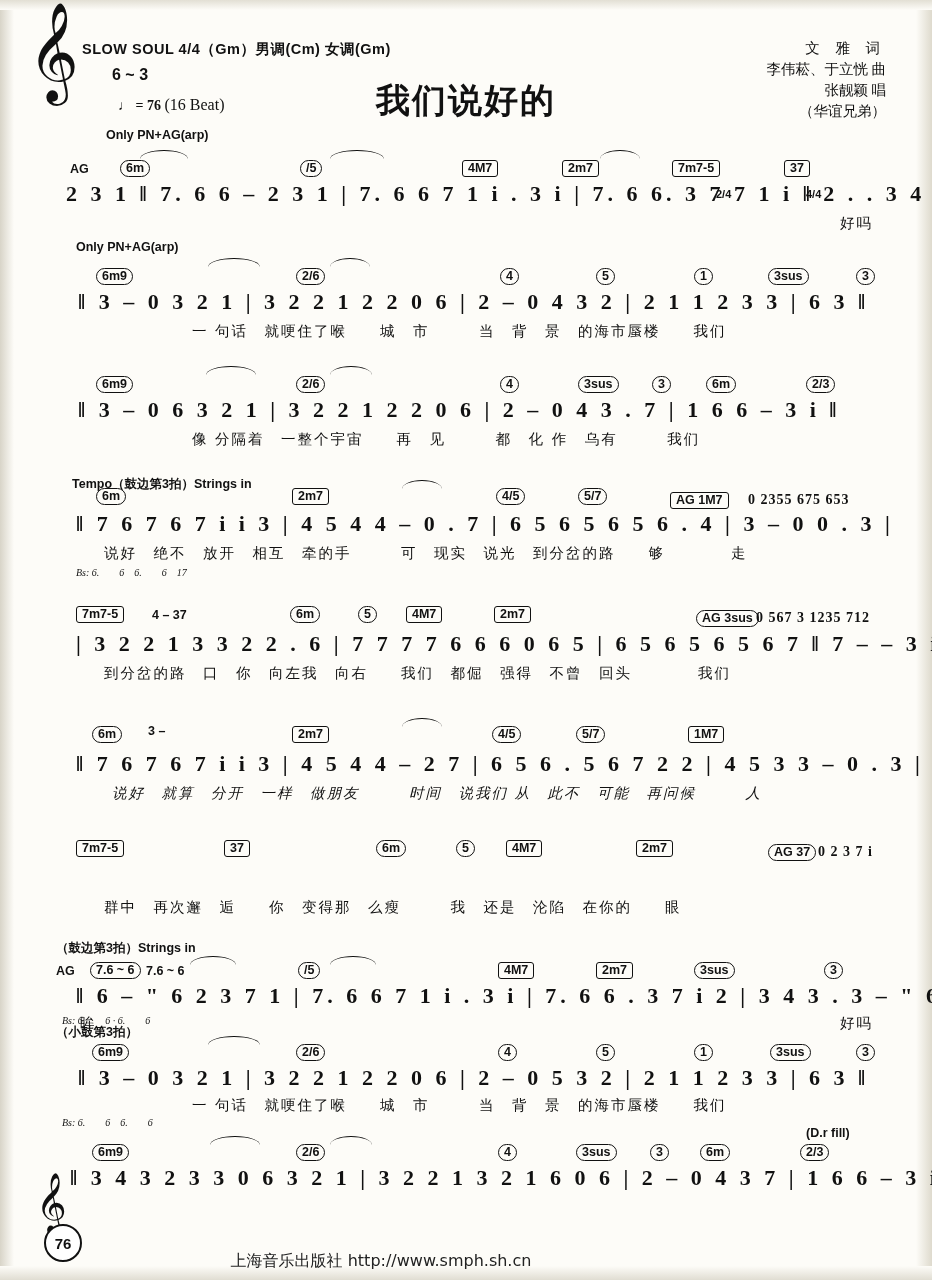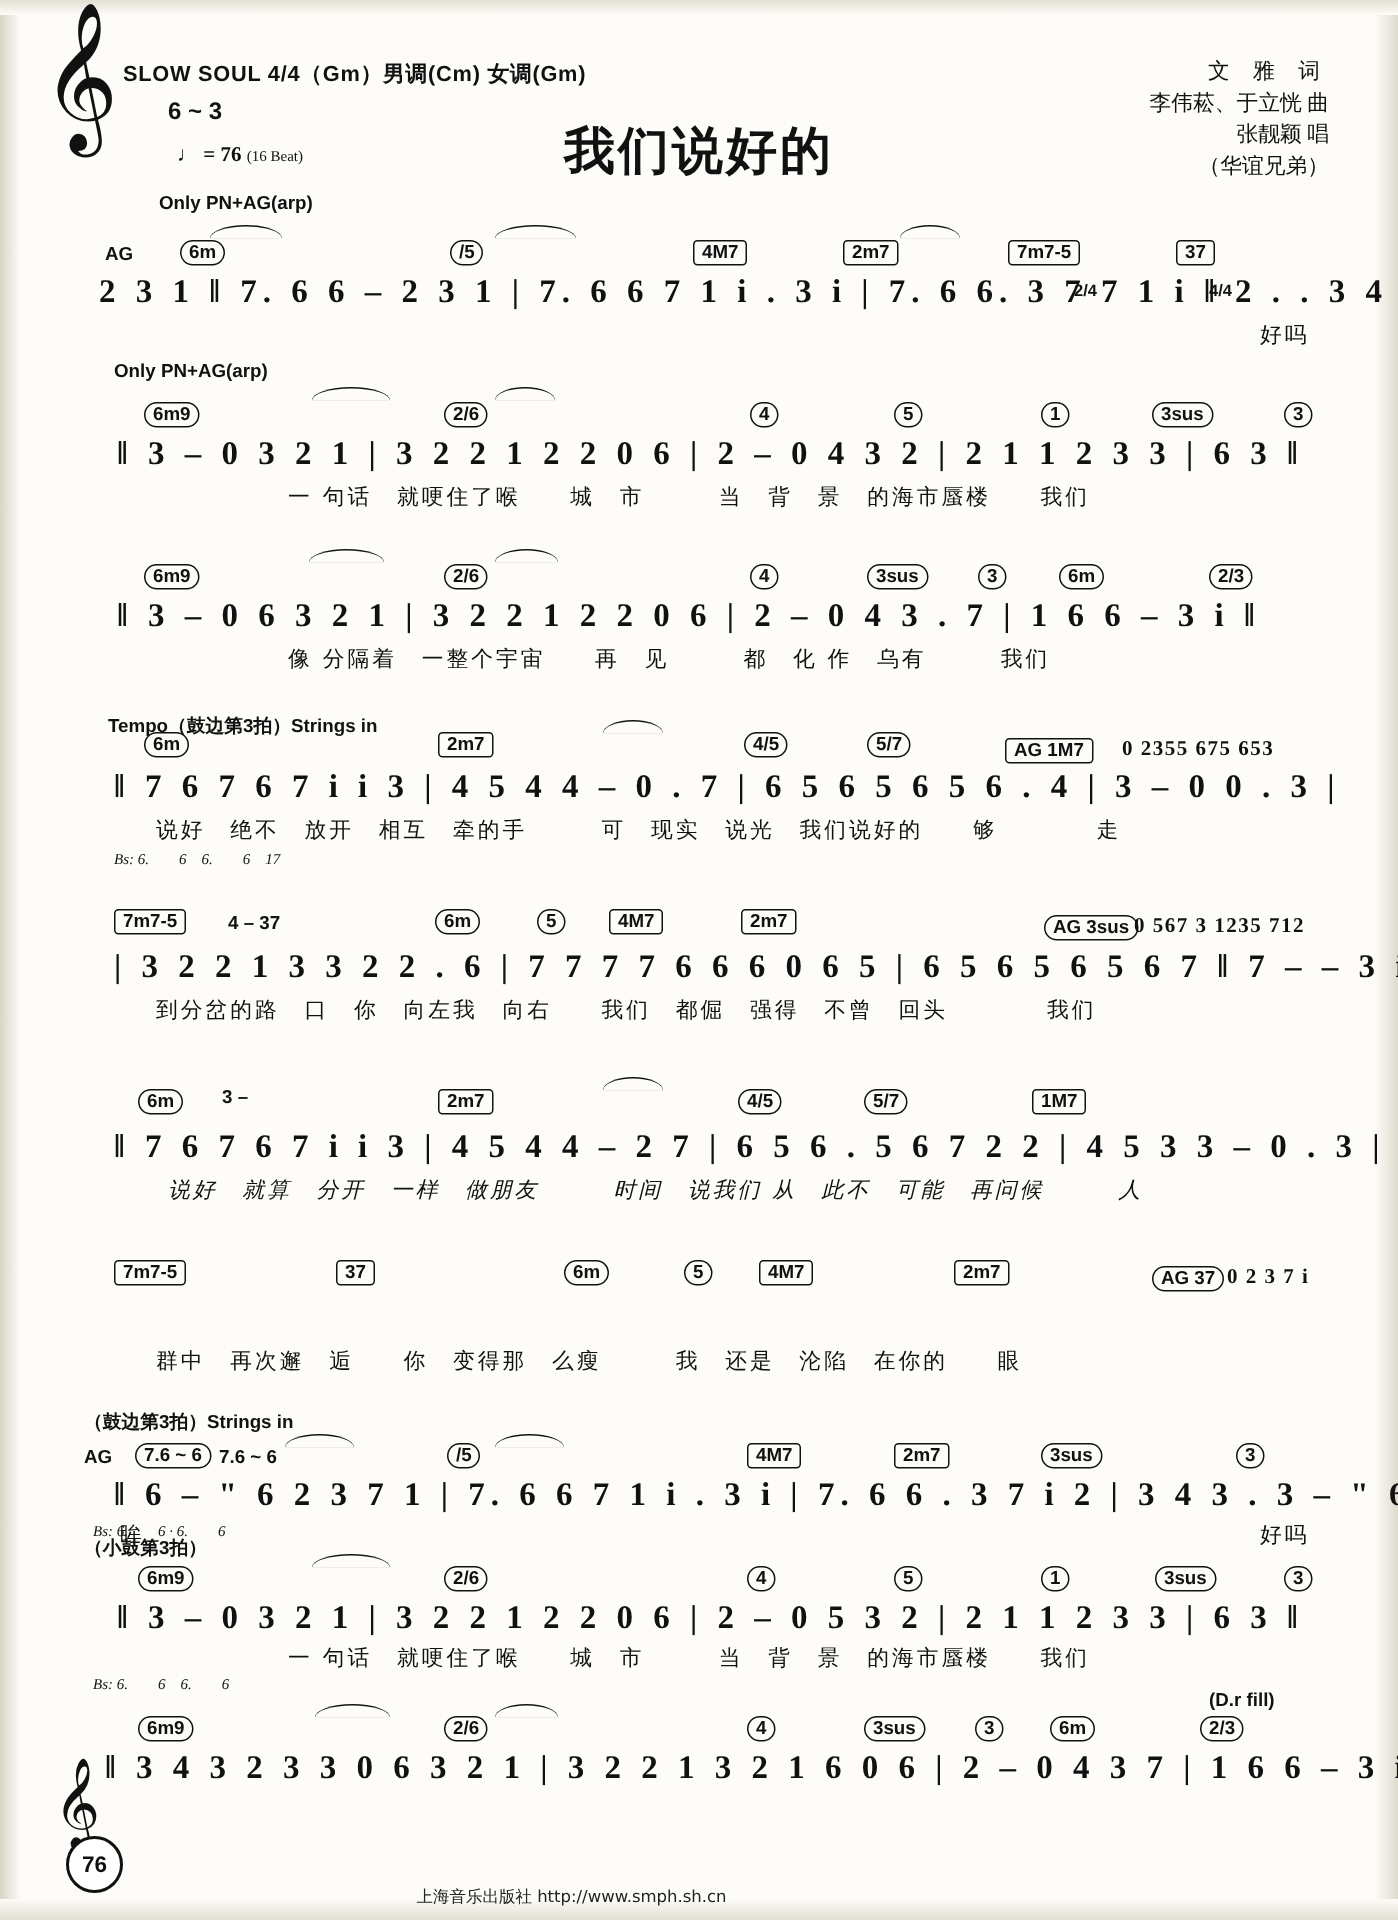--- a/index.html
+++ b/index.html
@@ -37,21 +37,21 @@
   .key-line{
     position:absolute;left:112px;top:66px;
     font-family:"Liberation Sans", sans-serif;
     font-weight:bold;font-size:16px;
   }
   .tempo-line{
     position:absolute;left:118px;top:96px;
     font-family:"Liberation Serif", serif;
     font-size:14px;font-weight:bold;white-space:nowrap;
   }
-  .tempo-line .small{font-size:10px;font-weight:normal;}
+  .tempo-line .small{font-size:16px;font-weight:normal;}
   .title{
     position:absolute;left:0;top:78px;width:932px;
     text-align:center;
     font-family:"DejaVu Sans", sans-serif;
     font-weight:bold;font-size:34px;letter-spacing:2px;
   }
   .credits{
     position:absolute;right:46px;top:38px;
     text-align:right;
     font-family:"Liberation Serif", serif;
@@ -116,21 +116,21 @@
     font-weight:bold;font-size:15px;
     display:flex;align-items:center;justify-content:center;
   }
   .endclef{
     position:absolute;left:36px;bottom:52px;
     font-size:52px;line-height:52px;
     font-family:"DejaVu Serif", serif;
   }
   .footer{
     position:absolute;left:0;bottom:8px;width:762px;text-align:center;
-    font-family:"DejaVu Sans", sans-serif;font-size:11px;color:#222;
+    font-family:"DejaVu Sans", sans-serif;font-size:16px;color:#222;
   }
 </style>
 </head>
 <body>
 
 <div class="page">
   <div class="edge-l"></div>
   <div class="edge-r"></div>
   <div class="edge-t"></div>
   <div class="edge-b"></div>
@@ -215,21 +215,21 @@
     <div class="chord" style="left:96px;top:22px;">6m</div>
     <div class="chord sq" style="left:292px;top:22px;">2m7</div>
     <div class="chord" style="left:496px;top:22px;">4/5</div>
     <div class="chord" style="left:578px;top:22px;">5/7</div>
     <div class="chord sq" style="left:670px;top:26px;">AG 1M7</div>
     <div class="mel sm" style="left:748px;top:22px;font-size:14px;letter-spacing:1px;">0 2355 675 653</div>
 
     <div class="tie" style="left:402px;top:14px;width:40px;"></div>
 
     <div class="mel" style="left:76px;top:46px;">‖ 7 6   7 6   7 i   i 3 | 4 5 4   4   –   0 . 7 | 6 5   6 5   6 5   6 . 4 | 3   –   0   0 . 3 |</div>
-    <div class="lyr" style="left:104px;top:78px;">说好　绝不　放开　相互　牵的手　　　可　现实　说光　我们说好的　　够　　　　走</div>
+    <div class="lyr" style="left:104px;top:78px;">说好　绝不　放开　相互　牵的手　　　可　现实　说光　到分岔的路　　够　　　　走</div>
     <div class="bs" style="left:76px;top:100px;">Bs: 6.　　6　6.　　6　17</div>
   </div>
 
   <div class="sys" style="top:594px;height:120px;">
     <div class="chord sq" style="left:76px;top:12px;">7m7-5</div>
     <div class="lbl" style="left:152px;top:14px;">4 – 37</div>
     <div class="chord" style="left:290px;top:12px;">6m</div>
     <div class="chord" style="left:358px;top:12px;">5</div>
     <div class="chord sq" style="left:406px;top:12px;">4M7</div>
     <div class="chord sq" style="left:494px;top:12px;">2m7</div>

